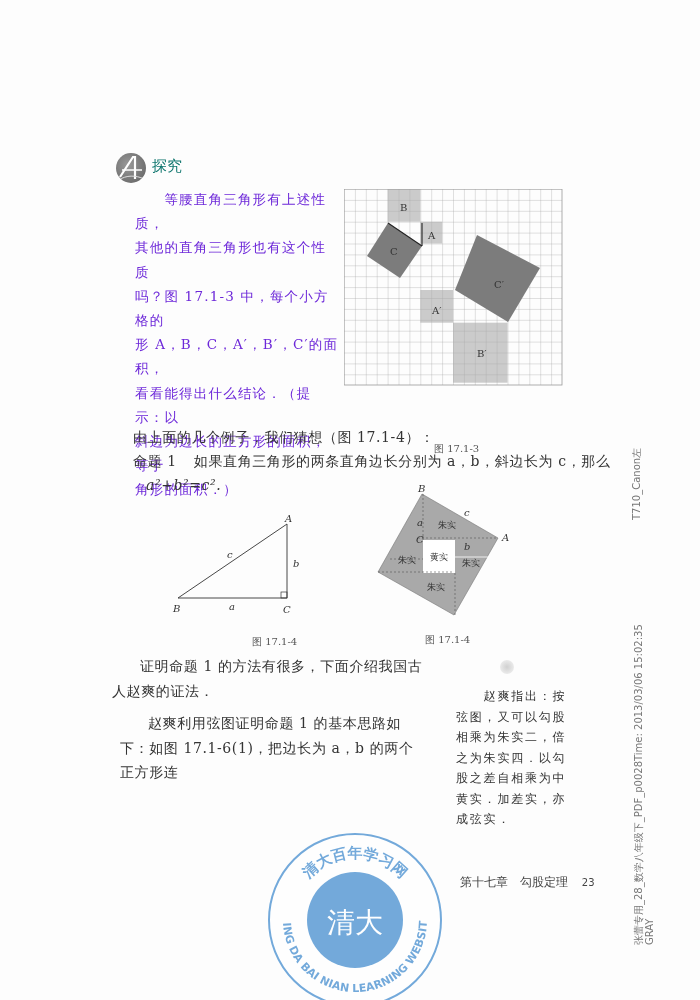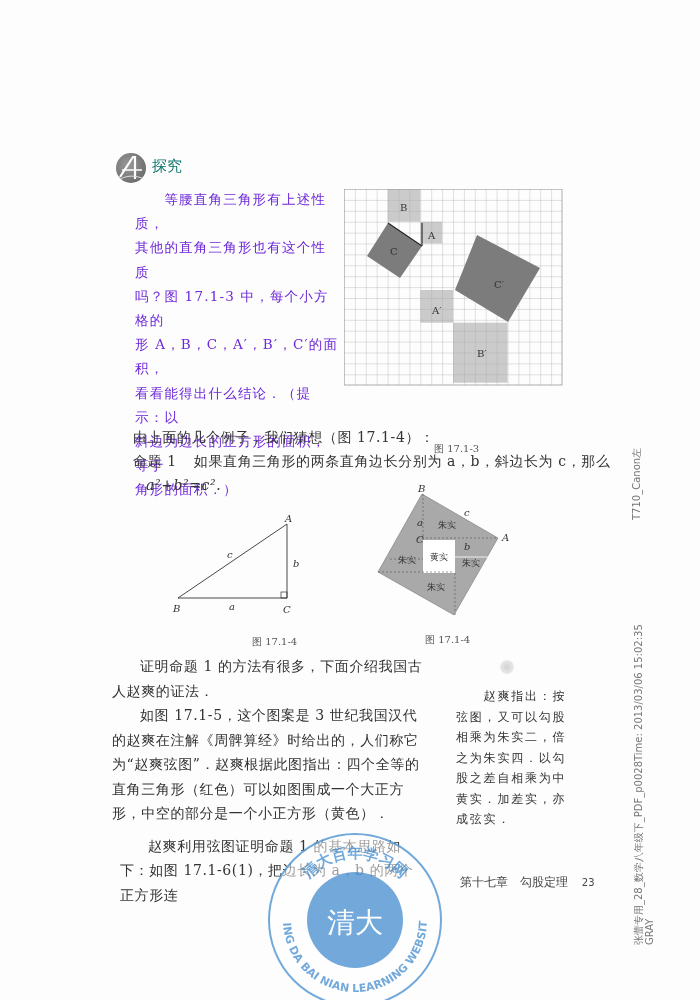--- a/index.html
+++ b/index.html
@@ -112,21 +112,20 @@
   <text class="lbl" x="68" y="48" style="font-size:9px">朱实</text>
   <text class="lbl" x="28" y="83" style="font-size:9px">朱实</text>
   <text class="lbl" x="92" y="86" style="font-size:9px">朱实</text>
   <text class="lbl" x="57" y="110" style="font-size:9px">朱实</text>
   <text class="lbl" x="60" y="80" style="font-size:9px">黄实</text>
 </svg>
 <div class="fig-caption" style="left:425px;top:633px;">图 17.1-4</div>
 
 <div class="abs body-text" style="left:112px;top:654px;width:312px;">
   <p style="margin:0;text-indent:28px;">证明命题 1 的方法有很多，下面介绍我国古人赵爽的证法．</p>
-  <p style="margin:0;text-indent:28px;">如图 17.1-5，这个图案是 3 世纪我国汉代的赵爽在注解《周髀算经》时给出的，人们称它为“赵爽弦图”．赵爽根据此图指出：四个全等的直角三角形（红色）可以如图围成一个大正方形，中空的部分是一个小正方形（黄色）．</p>
   <p style="margin:8px;text-indent:28px;">赵爽利用弦图证明命题 1 的基本思路如下：如图 17.1-6(1)，把边长为 a，b 的两个正方形连</p>
 </div>
 
 <div class="abs" style="left:500px;top:660px;width:14px;height:14px;border-radius:50%;background:radial-gradient(#d0d0d0,#f6f6f6);"></div>
 <div class="side-note">　　赵爽指出：按弦图，又可以勾股相乘为朱实二，倍之为朱实四．以勾股之差自相乘为中黄实．加差实，亦成弦实．</div>
 
 <div class="footer">
   <span>第十七章　勾股定理</span>
   <span class="page-no">23</span>
 </div>

